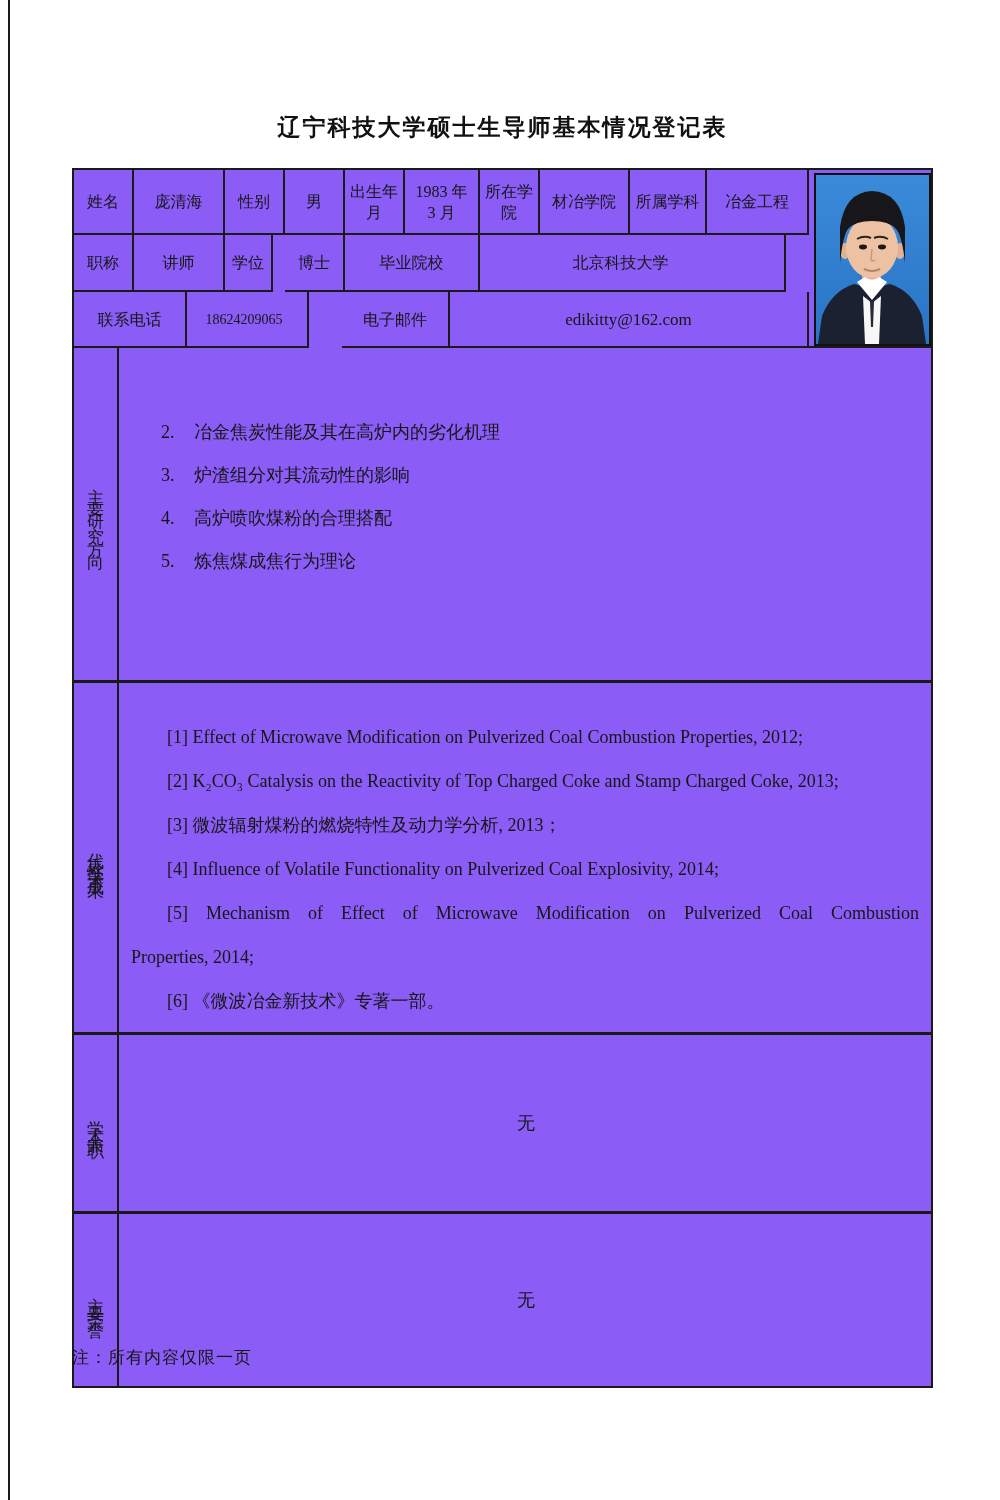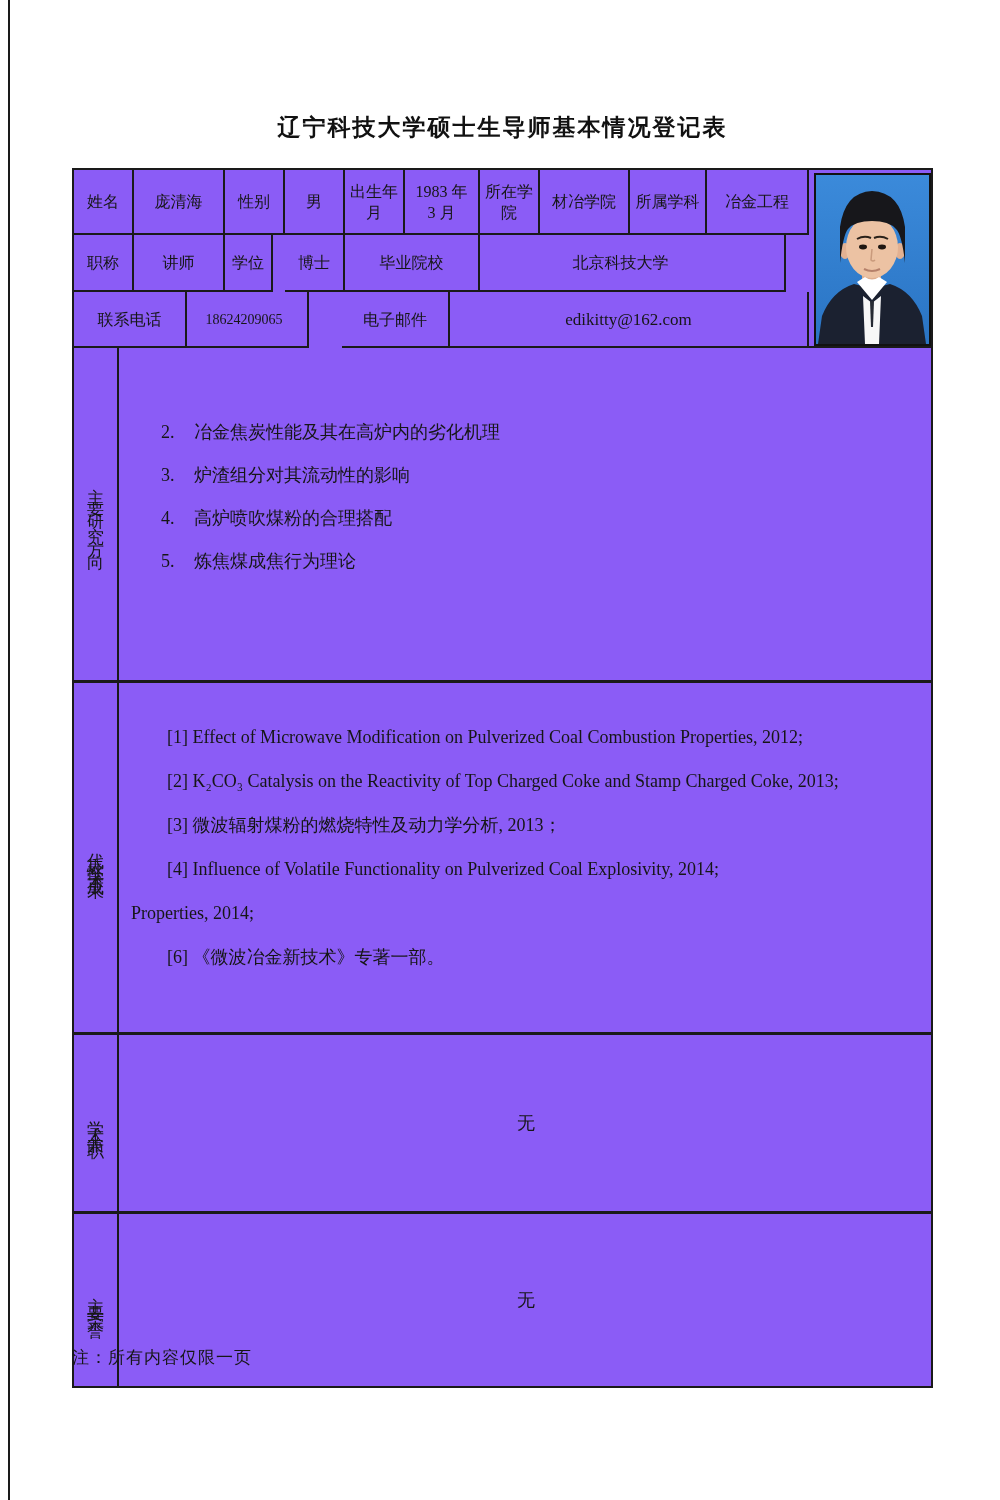--- a/index.html
+++ b/index.html
@@ -159,20 +159,21 @@
     <div class="section" style="top:513px;height:352px;" data-name="section-achievements">
       <div class="sec-label" data-name="achievements-label-cell">
         <span class="vtext" style="letter-spacing:5px;" data-name="achievements-label">代表性学术成果</span>
       </div>
       <div class="sec-content" data-name="achievements-content">
         <div class="ach-list">
           <p data-name="achievement-line">[1] Effect of Microwave Modification on Pulverized Coal Combustion Properties, 2012;</p>
           <p data-name="achievement-line">[2] K₂CO₃ Catalysis on the Reactivity of Top Charged Coke and Stamp Charged Coke, 2013;</p>
           <p data-name="achievement-line">[3] 微波辐射煤粉的燃烧特性及动力学分析, 2013；</p>
           <p data-name="achievement-line">[4] Influence of Volatile Functionality on Pulverized Coal Explosivity, 2014;</p>
+          <p class="stretch" data-name="achievement-line">[5] Mechanism of Effect of Microwave Modification on Pulverized Coal Combustion</p>
           <p class="cont" data-name="achievement-line-continuation">Properties, 2014;</p>
           <p data-name="achievement-line">[6] 《微波冶金新技术》专著一部。</p>
         </div>
       </div>
     </div>
 
     <div class="section" style="top:865px;height:179px;" data-name="section-academic-parttime">
       <div class="sec-label" data-name="parttime-label-cell">
         <span class="vtext" style="letter-spacing:8px;" data-name="parttime-label">学术兼职</span>
       </div>

